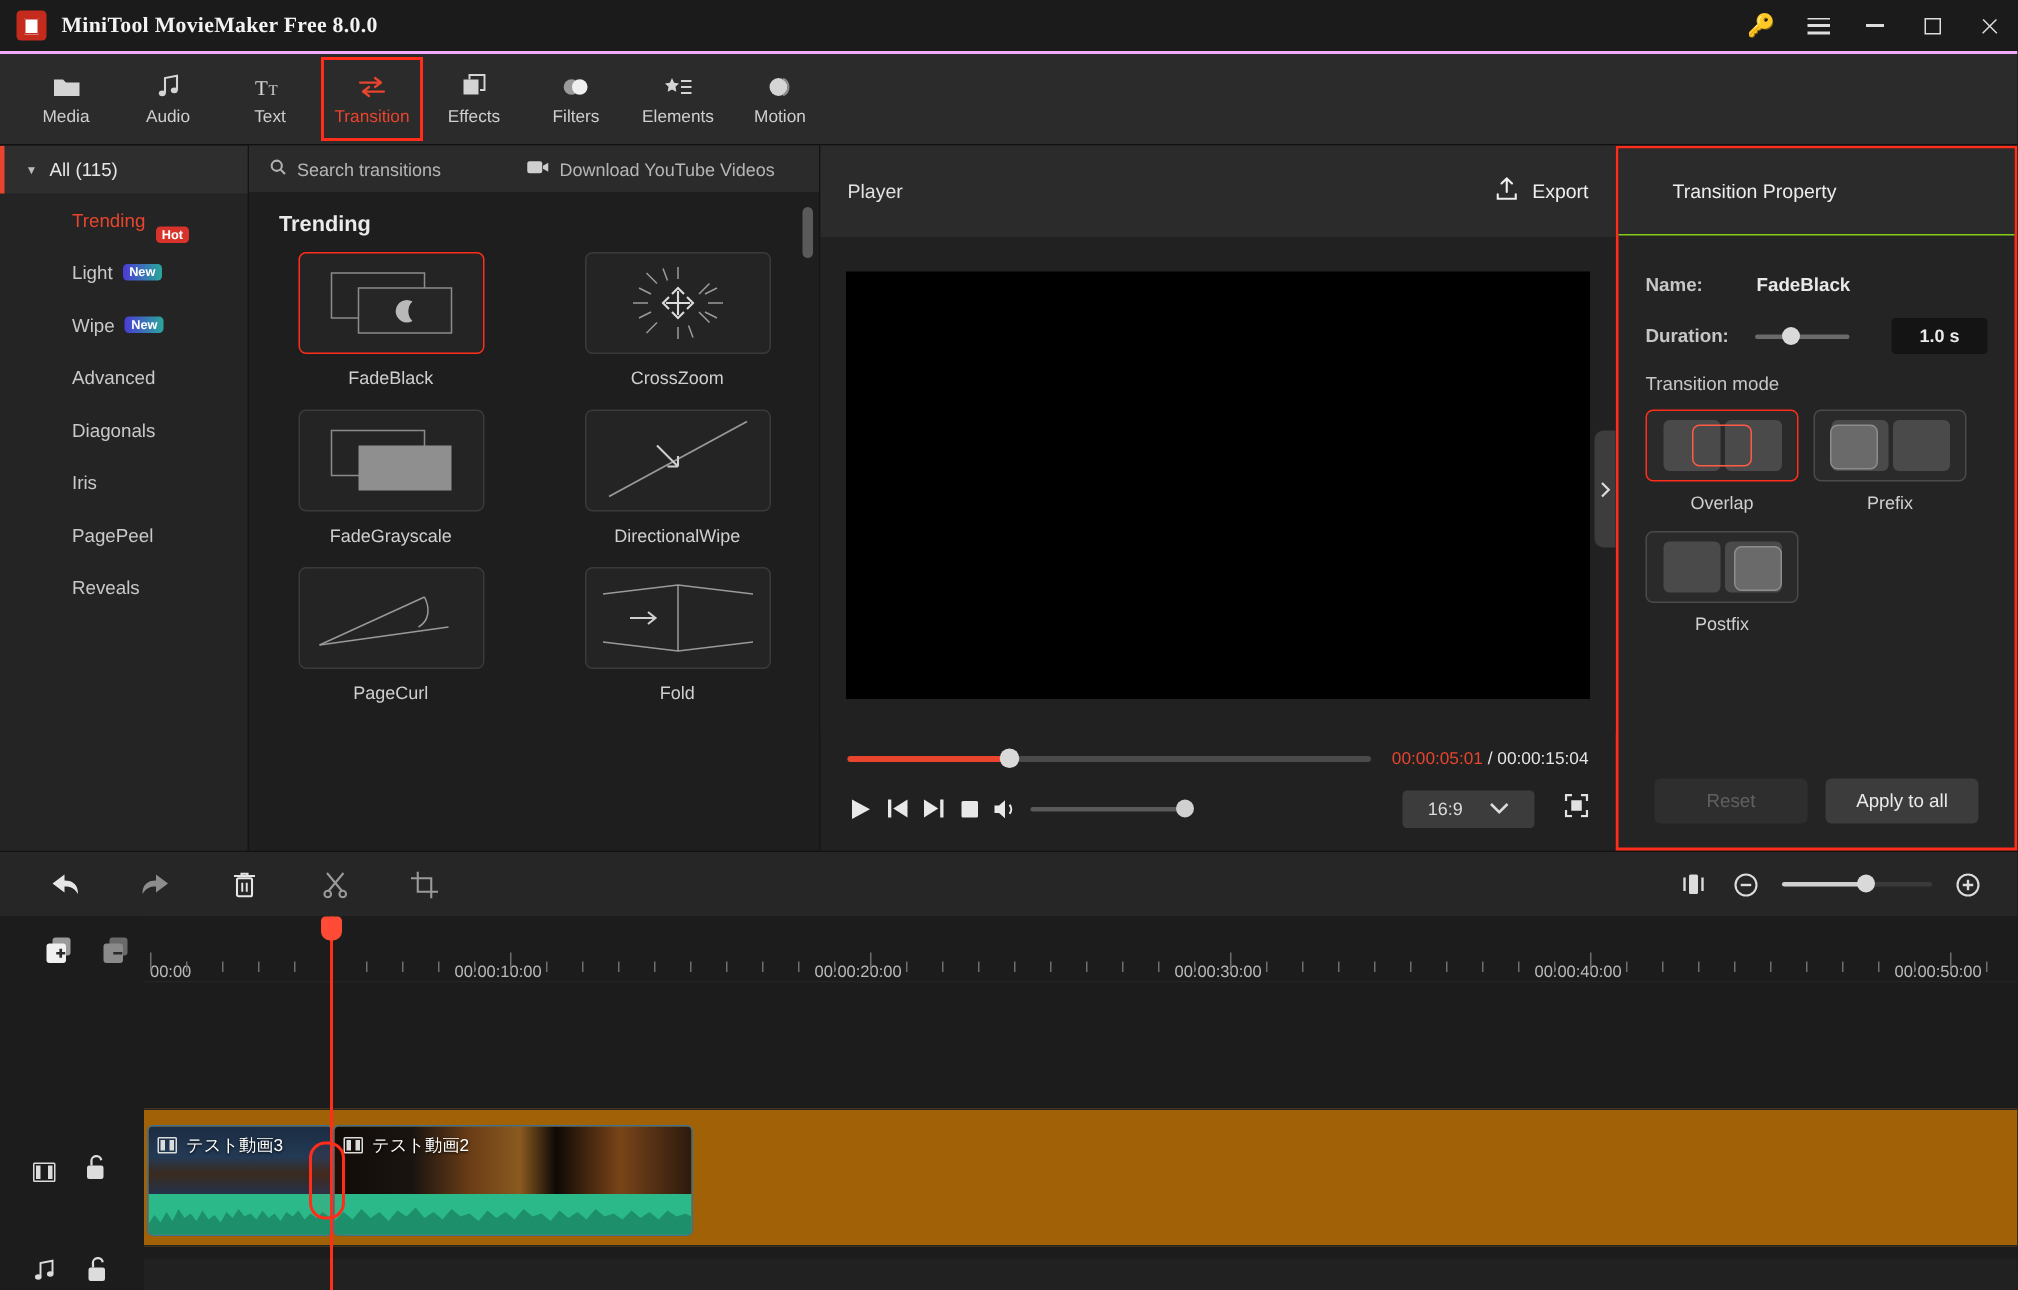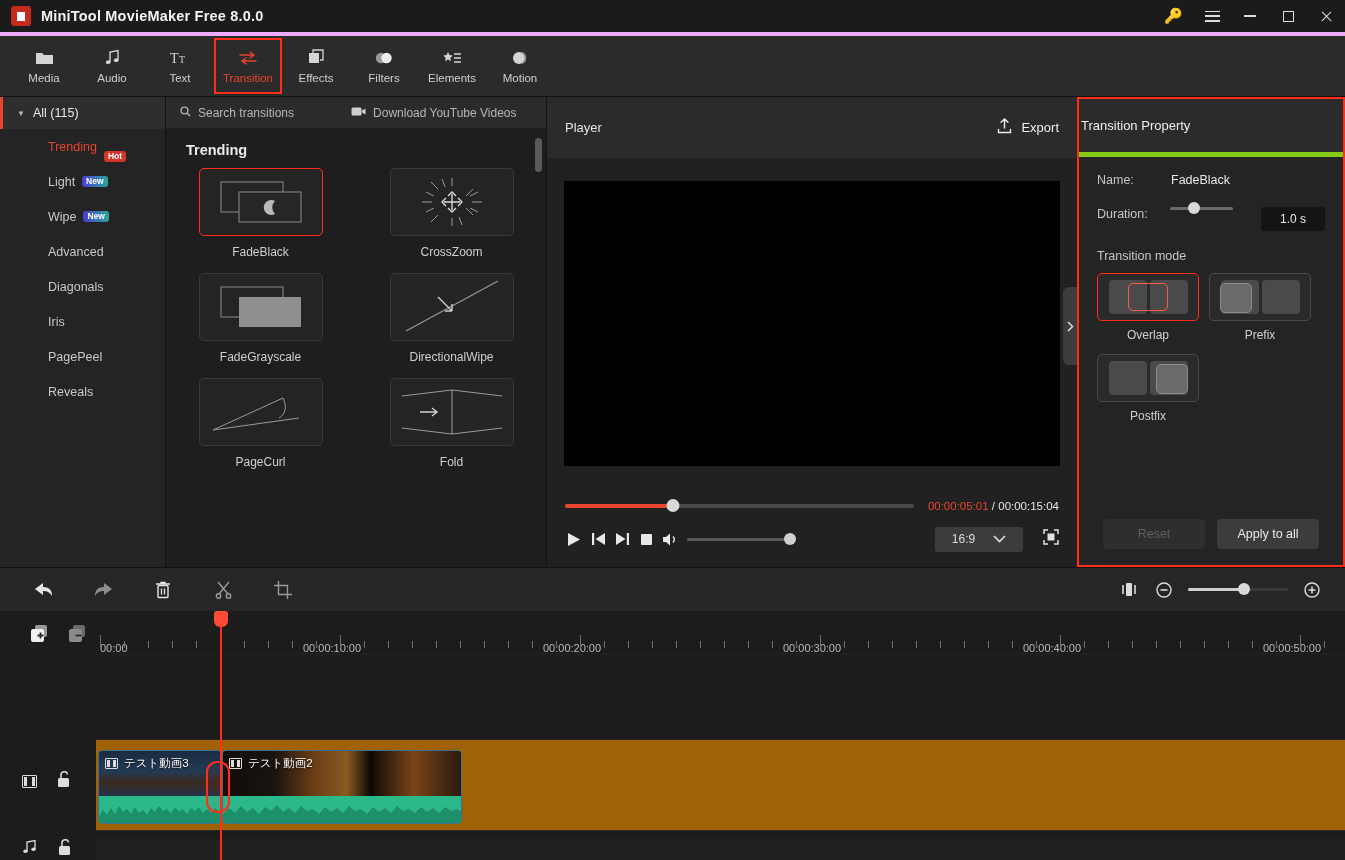--- a/index.html
+++ b/index.html
@@ -8,21 +8,22 @@
     background: #1a1a1a;
     font-family: "Liberation Sans", sans-serif;
     overflow: hidden;
     color: #d8d8d8;
   }
   .app { position: relative; width: 1345px; height: 860px; background:#181818; }
 
   
   .titlebar {
     height: 36px; background:#1b1b1b; display:flex; align-items:center;
-    border-bottom:4px solid #f0abfc;
+    border-bottom:2px solid #f0abfc;
+    font-family:Liberation Serif, serif;
   }
   .logo {
     width:20px;height:20px;margin-left:11px;border-radius:3px;
     background:#c42b1c; position:relative; flex:0 0 auto;
     display:flex;align-items:center;justify-content:center;
   }
   .logo::after{content:"";width:10px;height:11px;background:#fff;border-radius:1px;
     box-shadow:inset 0 0 0 1px #c42b1c;}
   .apptitle{margin-left:10px;font-size:14.5px;font-weight:bold;color:#f2f2f2;letter-spacing:.2px;}
   .tb-right{margin-left:auto;display:flex;align-items:center;height:36px;}
@@ -99,24 +100,24 @@
   .ratio{margin-left:auto;width:88px;height:25px;background:#3c3c3c;border-radius:3px;display:flex;
          align-items:center;justify-content:center;gap:18px;font-size:12px;color:#dcdcdc;cursor:pointer;}
   .fsbtn{margin-left:14px;cursor:pointer;}
 
   
   .collapse{position:absolute;right:0;top:190px;width:14px;height:78px;background:#3d3d3d;
             border-radius:6px 0 0 6px;display:flex;align-items:center;justify-content:center;cursor:pointer;z-index:5;}
 
   
   .prop{width:268px;background:#242424;border:2px solid #ff2d1a;display:flex;flex-direction:column;}
-  .prop-head{height:58px;display:flex;align-items:center;padding-left:2px;background:#2b2b2b;
-             border-bottom:5px solid #84cc16;font-size:13px;color:#ededed;}
+  .prop-head{height:58px;display:flex;align-items:center;padding-left:36px;background:#2b2b2b;
+             border-bottom:1px solid #84cc16;font-size:13px;color:#ededed;}
   .prop-body{flex:1;padding:16px 18px 0 18px;}
-  .prow{display:flex;align-items:flex-start;height:34px;font-size:12.5px;color:#c6c6c6;}
+  .prow{display:flex;align-items:center;height:34px;font-size:12.5px;color:#c6c6c6;font-weight:bold;}
   .plab{width:74px;}
   .pval{color:#e8e8e8;}
   .dslider{width:64px;height:3px;background:#6a6a6a;border-radius:2px;position:relative;cursor:pointer;}
   .dslider .dknob{position:absolute;left:38%;top:-5px;width:12px;height:12px;border-radius:50%;
                   background:#d9d9d9;transform:translateX(-50%);}
   .dbox{margin-left:28px;width:65px;height:24px;background:#141414;border-radius:3px;display:flex;
         align-items:center;justify-content:center;font-size:12px;color:#eaeaea;cursor:text;}
   .modetitle{font-size:12.5px;color:#c6c6c6;margin:8px 0 10px 0;}
   .modes{display:flex;flex-wrap:wrap;gap:12px 10px;}
   .mode{width:102px;display:flex;flex-direction:column;align-items:center;gap:7px;cursor:pointer;}

